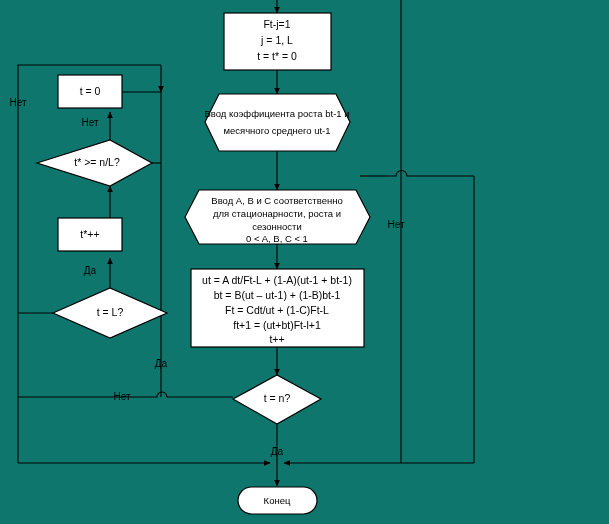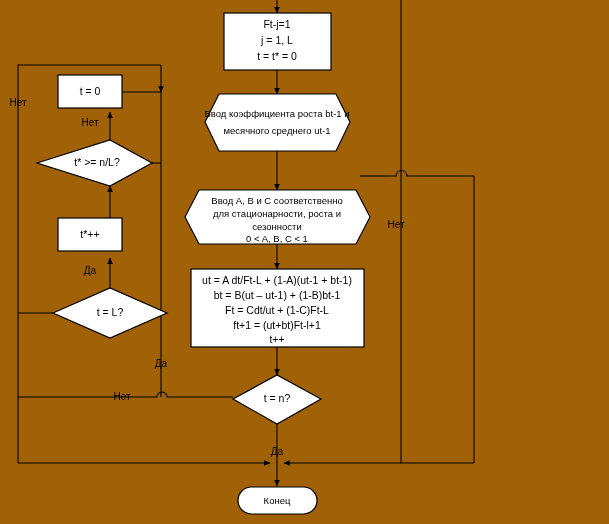--- a/index.html
+++ b/index.html
@@ -4,21 +4,21 @@
 <style>
   html, body {
     margin: 0;
     padding: 0;
     background: #ffffff;
   }
   #canvas {
     position: relative;
     width: 609px;
     height: 524px;
-    background: #a16207;
+    background: #0f766e;
     font-family: "Liberation Sans", sans-serif;
     overflow: hidden;
   }
   #flow-svg {
     position: absolute;
     left: 0;
     top: 0;
     width: 609px;
     height: 524px;
   }

